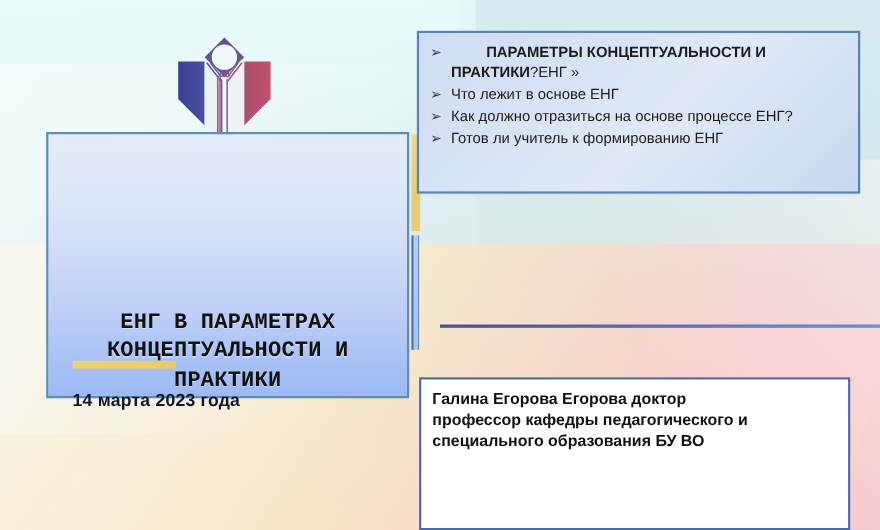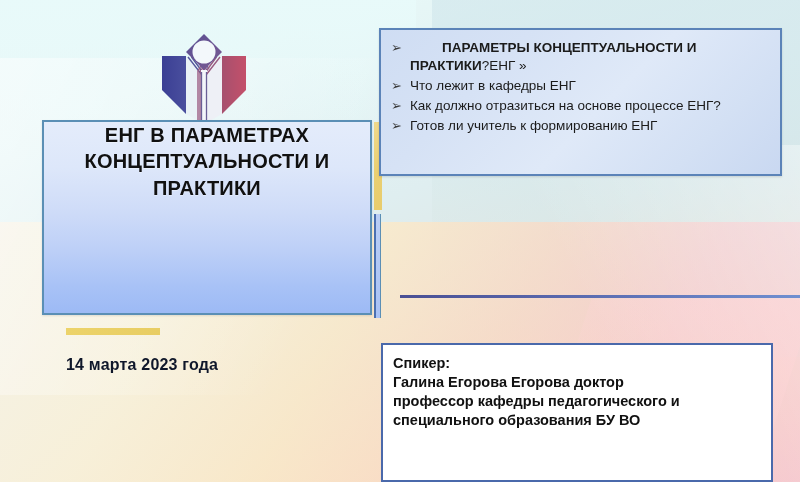--- a/index.html
+++ b/index.html
@@ -89,34 +89,35 @@
     position: absolute;
     left: 152px; top: 28px;
     width: 104px; height: 96px;
   }
   .logo-wrap svg { display: block; width: 104px; height: 96px; }
 
   
   .title-box {
     position: absolute;
     left: 42px; top: 120px;
-    width: 330px; height: 195px;
+    width: 330px; height: 242px;
     box-sizing: border-box;
     border: 2px solid #5b8fb5;
     background: linear-gradient(180deg,
         #e4ecfb 0%,
         #dde7fa 24%,
         #cfdcf8 46%,
         #bed0f7 66%,
         #a8c2f6 86%,
         #9dbaf5 100%);
     display: flex;
-    align-items: flex-start;
+    align-items: flex-end;
     justify-content: center;
     box-shadow: 0 1px 2px rgba(0,0,0,0.10);
+    font-family: Liberation Mono, monospace;
   }
   .title-text {
     color: #111111;
     font-weight: bold;
     font-size: 20px;
     line-height: 1.32;
     text-align: center;
     letter-spacing: 0.2px;
     padding: 0 14px;
     text-shadow: 0 1px 0 rgba(255,255,255,0.35);
@@ -297,35 +298,34 @@
   <div class="seam-blue"></div>
 
   <div class="bullet-box">
     <ul class="bullet-list">
       <li class="bullet-item">
         <span class="bullet-marker">➢</span>
         <span class="bullet-text"><span class="b-strong-seg">ПАРАМЕТРЫ КОНЦЕПТУАЛЬНОСТИ И ПРАКТИКИ</span><span class="b-normal-seg">?ЕНГ »</span></span>
       </li>
       <li class="bullet-item">
         <span class="bullet-marker">➢</span>
-        <span class="bullet-text">Что лежит в кафедры  ЕНГ</span>
+        <span class="bullet-text">Что лежит в основе  ЕНГ</span>
       </li>
       <li class="bullet-item">
         <span class="bullet-marker">➢</span>
         <span class="bullet-text">Как должно отразиться на основе процессе ЕНГ?</span>
       </li>
       <li class="bullet-item">
         <span class="bullet-marker">➢</span>
         <span class="bullet-text">Готов ли учитель к формированию  ЕНГ</span>
       </li>
     </ul>
   </div>
 
   <div class="divider"></div>
 
   <div class="speaker-box">
-    <div class="speaker-line bold">Спикер:</div>
     <div class="speaker-line bold">Галина Егорова Егорова доктор</div>
     <div class="speaker-line">профессор кафедры педагогического и</div>
     <div class="speaker-line">специального образования БУ ВО</div>
   </div>
 
 </div>
 
 </body></html>

